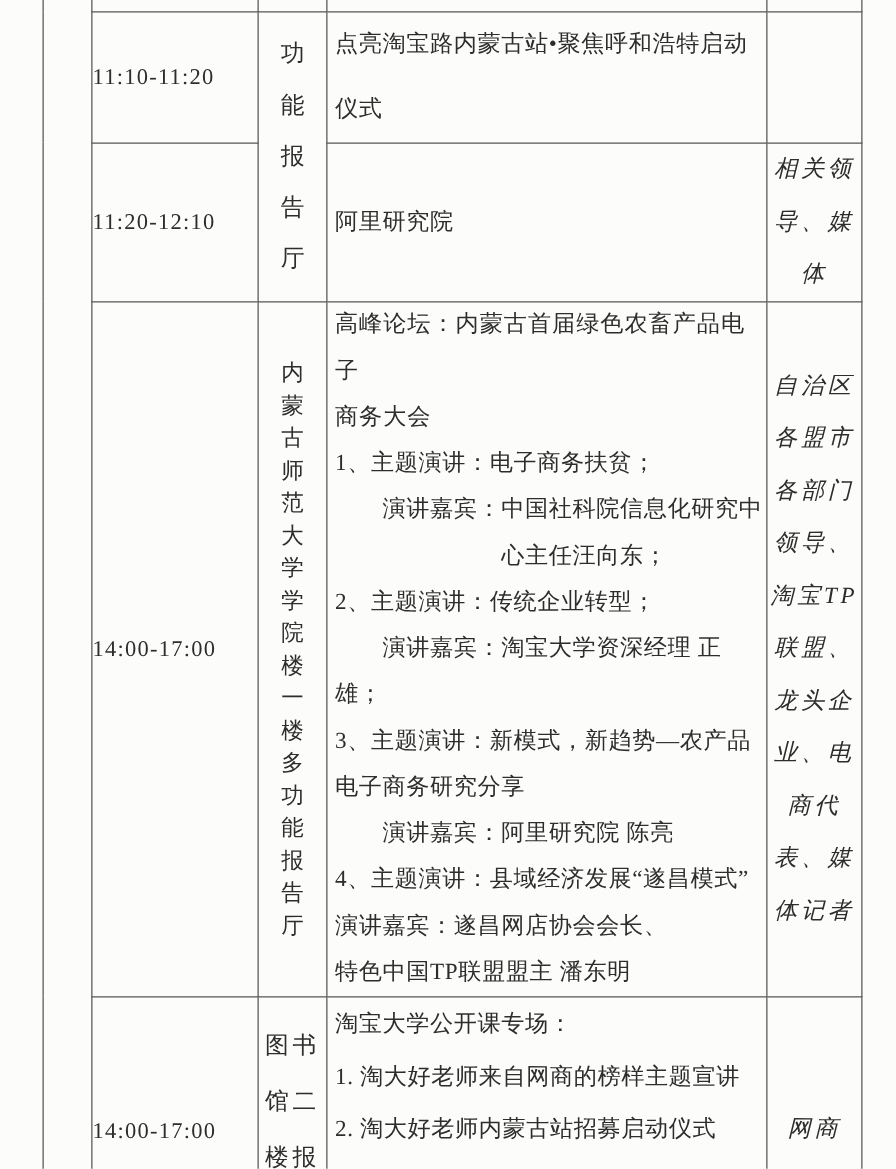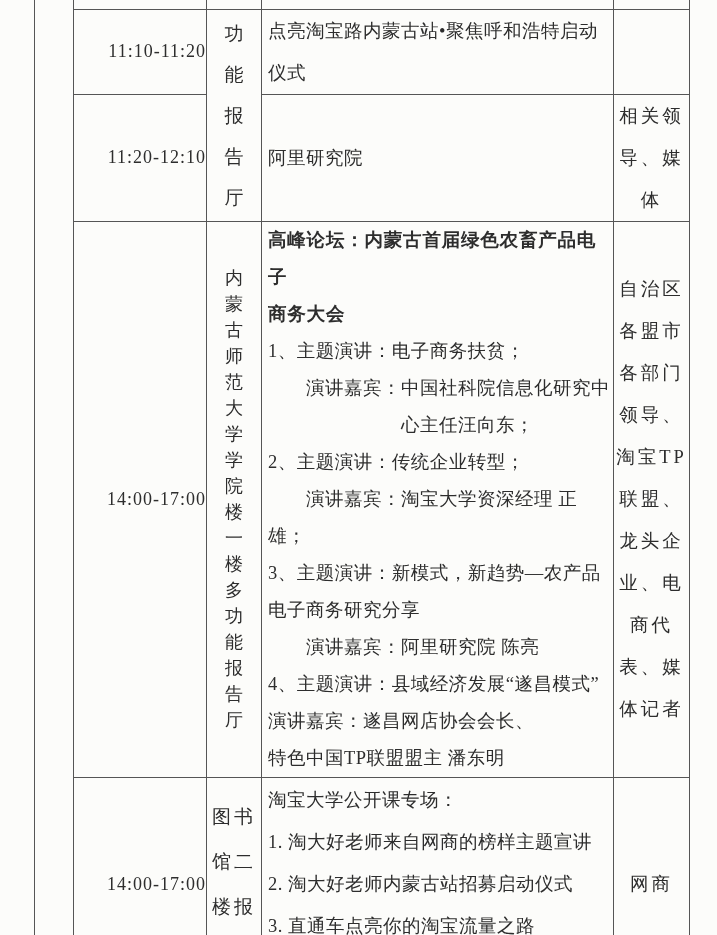--- a/index.html
+++ b/index.html
@@ -13,36 +13,36 @@
     border-collapse:collapse; table-layout:fixed;
     margin-left:34px; width:655px;
   }
   td {
     border-left:1px solid #555; border-right:1px solid #555;
     padding:0; vertical-align:middle; overflow:hidden;
   }
   td.bb { border-bottom:1px solid #555; }
   .lines { white-space:pre-line; }
   .time-cell {
-    text-align:right; font-size:18px; letter-spacing:1px;margin-top:44px;
+    text-align:left; font-size:18px; letter-spacing:1px;margin-top:44px;
   }
   .venue-cell { text-align:center; font-size:19px; }
   .venue-a .lines { line-height:41px; }
   .venue-b .lines { line-height:26px; font-size:18px; }
   .venue-c .lines { line-height:45px; letter-spacing:3px; }
   .event-cell {
     padding-left:6px; padding-right:2px;
     font-size:18.5px; letter-spacing:0.5px; text-align:left;
   }
-  .event-a .lines { line-height:42px; }
+  .event-a .lines { line-height:52px; }
   .event-forum .lines { line-height:37px; }
-  .event-forum .title { font-weight:bold; letter-spacing:0.8px; }
+  .event-forum .title { font-weight:normal; letter-spacing:0.8px; }
   .event-d .lines { line-height:42px; }
   .attendees-cell {
-    text-align:center; font-size:18.5px; letter-spacing:3px;
+    text-align:center; font-size:18.5px; letter-spacing:3px;font-style:italic;
   }
   .attendees-cell .lines { line-height:42px; }
 </style>
 </head>
 <body>
 
 <table class="sched">
   <colgroup>
     <col style="width:39px">
     <col style="width:133px">

